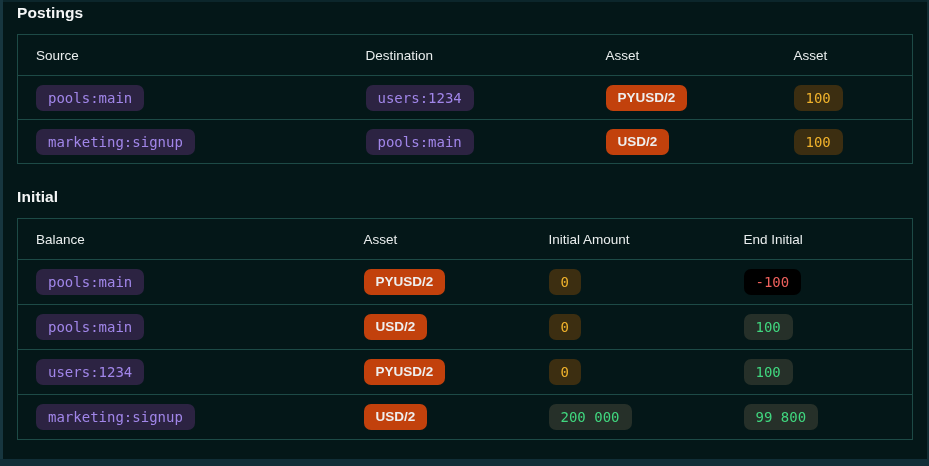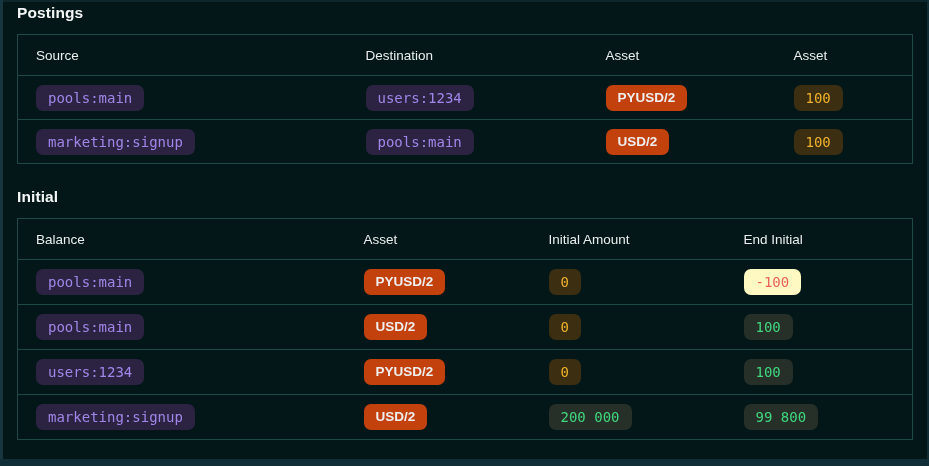--- a/index.html
+++ b/index.html
@@ -52,21 +52,21 @@
     white-space: nowrap;
   }
   .badge.account { background: #2c2342; color: #a186e9; cursor: pointer; }
   .badge.neutral {
     background: #c2410c; color: #eeeeee;
     font-family: "Liberation Sans", sans-serif;
     font-size: 13.5px;
     font-weight: bold;
   }
   .badge[data-tone="amber"] { background: #3c2e11; color: #f0b22c; }
-  .badge[data-tone="red"]   { background: #fef9c3; color: #ed605c; }
+  .badge[data-tone="red"]   { background: #000000; color: #ed605c; }
   .badge[data-tone="green"] { background: #263029; color: #40d77f; }
 </style>
 </head>
 <body>
 
 <div class="screen">
   <div class="content">
 
     <h2 class="section-title">Postings</h2>
 

